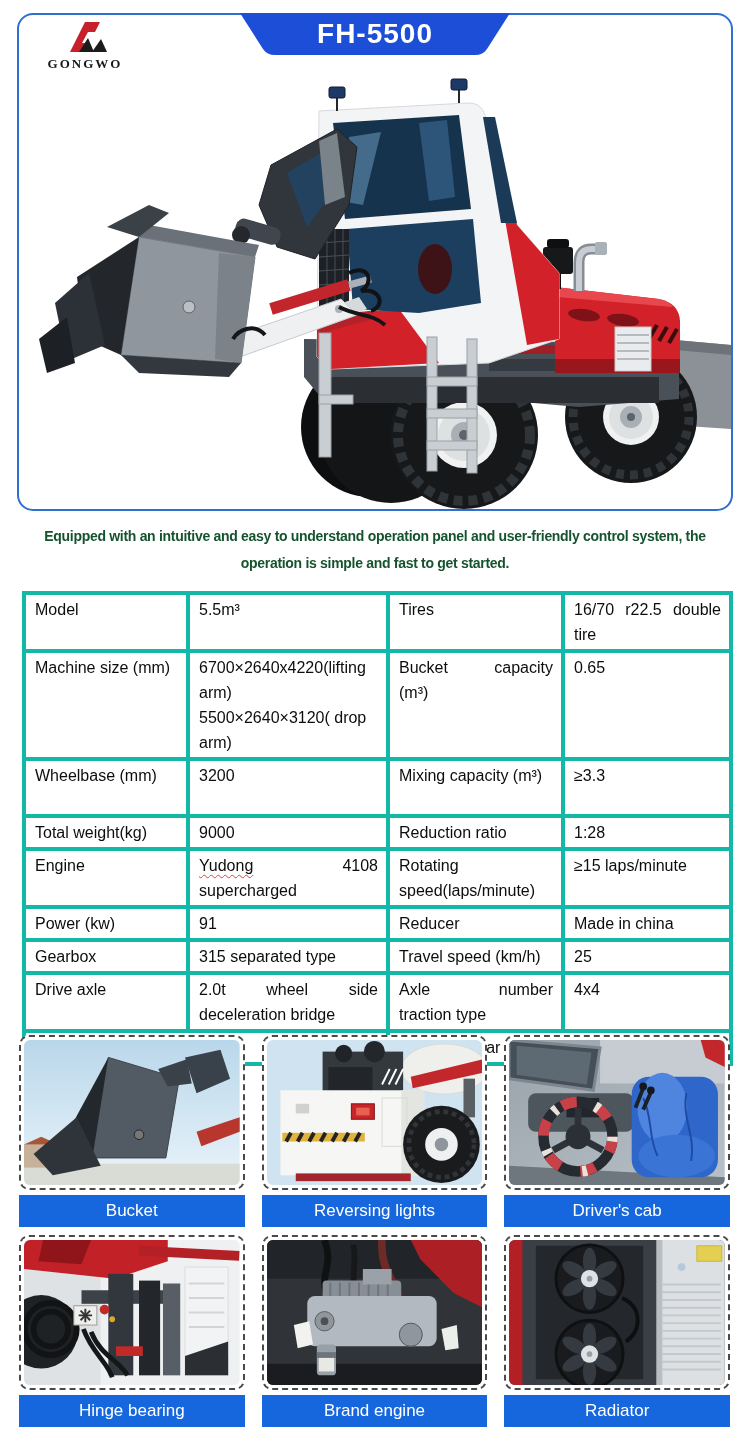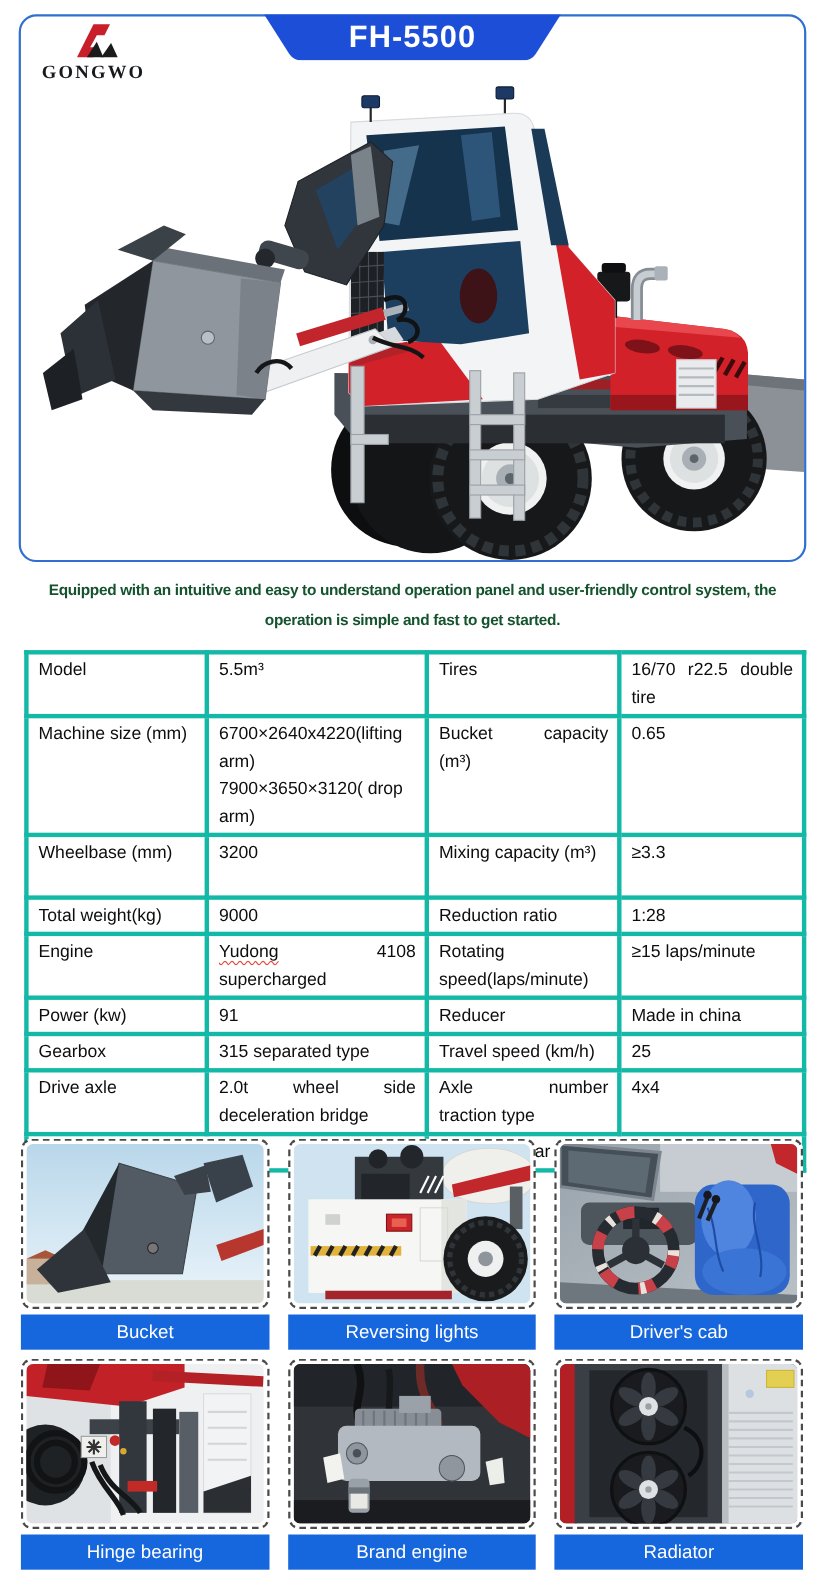--- a/index.html
+++ b/index.html
@@ -3,21 +3,21 @@
 <meta charset="utf-8">
 <style>
   html,body{margin:0;padding:0;background:#fff;}
   .page{position:relative;width:750px;height:1441px;background:#fff;overflow:hidden;
         font-family:"Liberation Sans", sans-serif;color:#111;}
   
   .hero{position:absolute;left:17px;top:13px;width:716px;height:498px;box-sizing:border-box;
         border:2px solid #2e6fd0;border-radius:16px;background:#fff;}
   .logo{position:absolute;left:16px;top:4px;width:100px;text-align:center;}
   .logo svg{display:block;margin:0 auto;}
-  .logo-text{font-family:"Liberation Serif", serif;font-weight:bold;font-size:17px;
+  .logo-text{font-family:"Liberation Serif", serif;font-weight:bold;font-size:13px;
              letter-spacing:2px;color:#17191c;margin-top:1px;}
   .banner{position:absolute;left:50%;transform:translateX(-50%);top:-2px;width:270px;height:42px;
           background:#1d4ed8;color:#fff;display:flex;align-items:center;justify-content:center;
           font-size:28px;font-weight:bold;letter-spacing:1px;
           clip-path:path("M0,0 H270 L247,36 Q243,42 235,42 H35 Q27,42 23,36 Z");}
   .machine{position:absolute;left:0;top:62px;width:712px;height:432px;}
   
   .intro{position:absolute;left:19px;top:523px;width:712px;margin:0;text-align:center;
          font-weight:bold;font-size:14px;line-height:27px;color:#14532d;
          font-stretch:condensed;letter-spacing:-0.3px;}
@@ -205,21 +205,21 @@
               <span>double</span>
             </div>
             <div>tire</div>
           </td>
         </tr>
         <tr style="height: 97px;">
           <td>Machine size (mm)</td>
           <td>
             <div>6700×2640x4220(lifting</div>
             <div>arm)</div>
-            <div>7900×3650×3120( drop</div>
+            <div>5500×2640×3120( drop</div>
             <div>arm)</div>
           </td>
           <td>
             <div class="jline">
               <span>Bucket</span>
               <span>capacity</span>
             </div>
             <div>(m³)</div>
           </td>
           <td>0.65</td>

